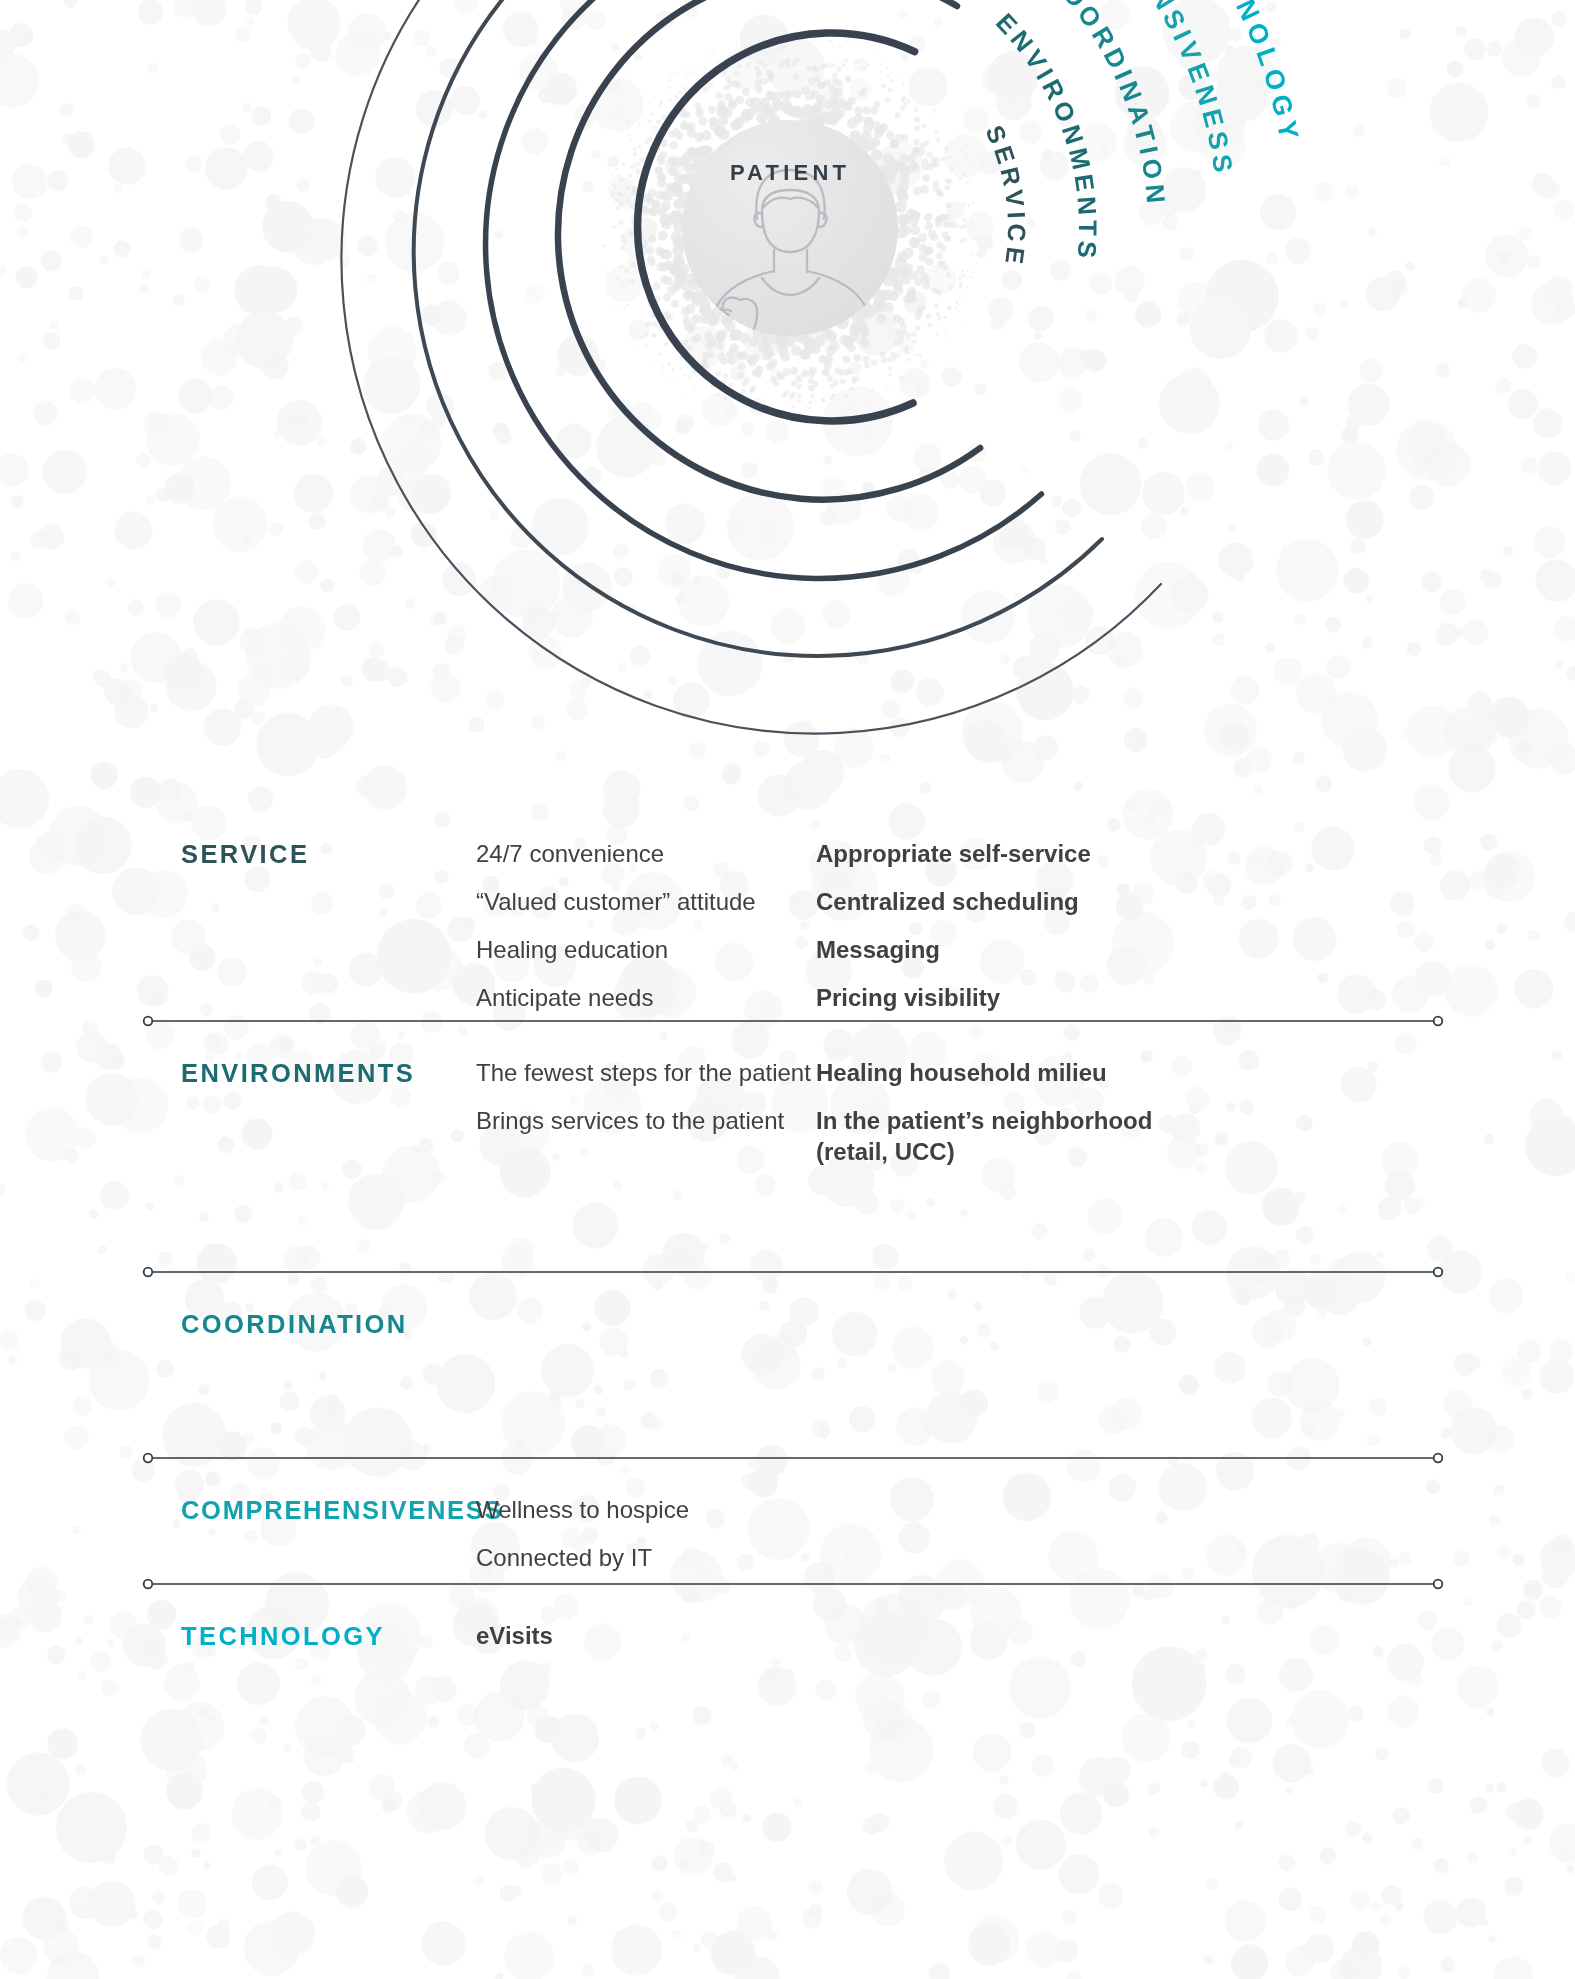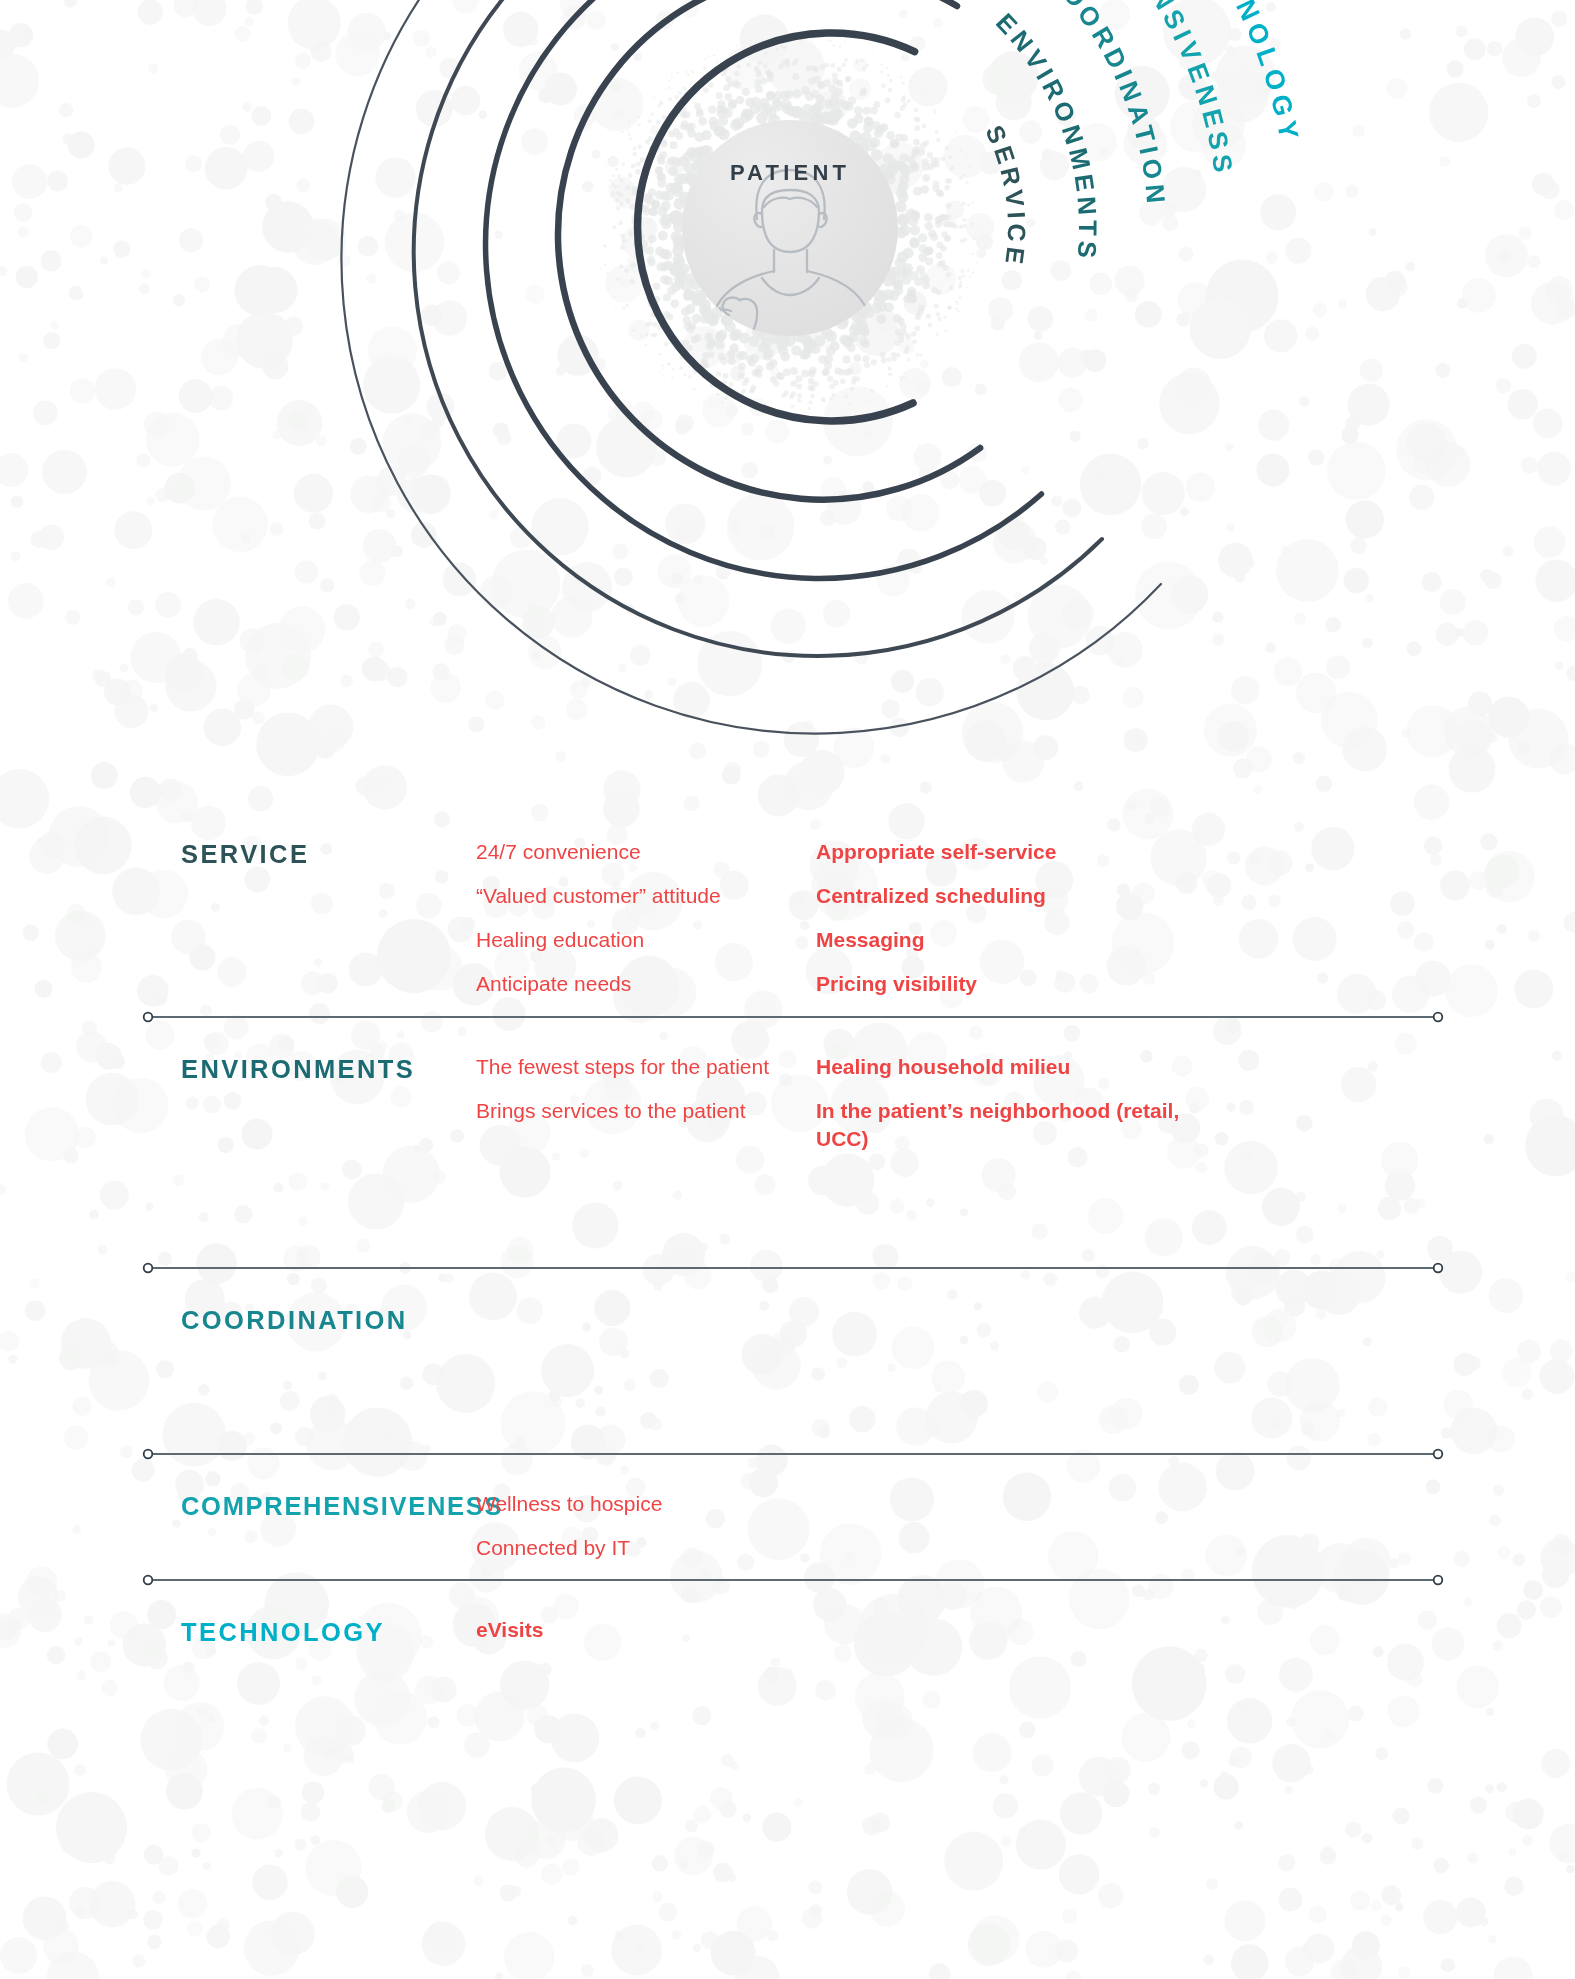--- a/index.html
+++ b/index.html
@@ -65,23 +65,23 @@
     white-space: nowrap;
   }
 
   .col {
     flex: 0 0 340px;
     width: 340px;
   }
   .col.col-b { flex: 0 0 400px; width: 400px; font-weight: bold; }
 
   .item {
-    font-size: 21px;
+    font-size: 24px;
     line-height: 1.33;
-    color: #ef4444;
+    color: #404040;
     margin-bottom: 16px;
   }
   .item:last-child { margin-bottom: 0; }
 
   
   .divider {
     position: relative;
     height: 1px;
     margin: 0 0 0 0;
   }

